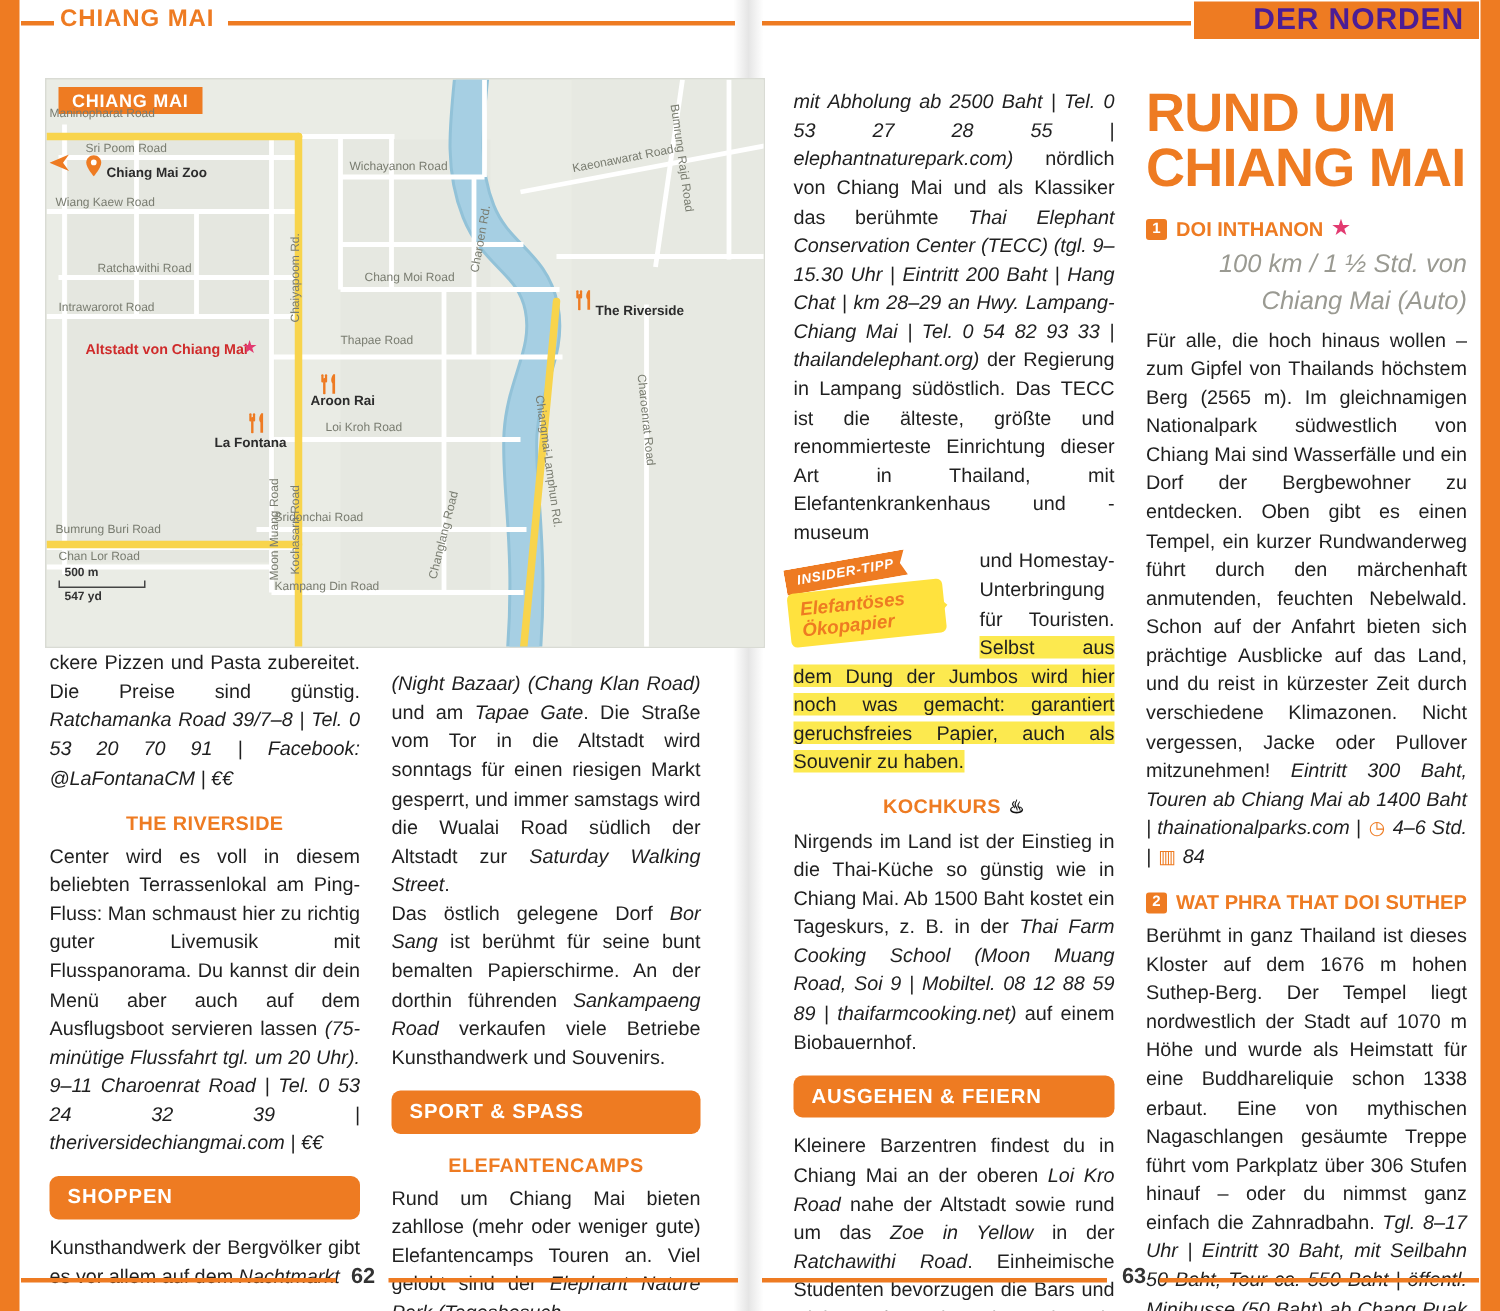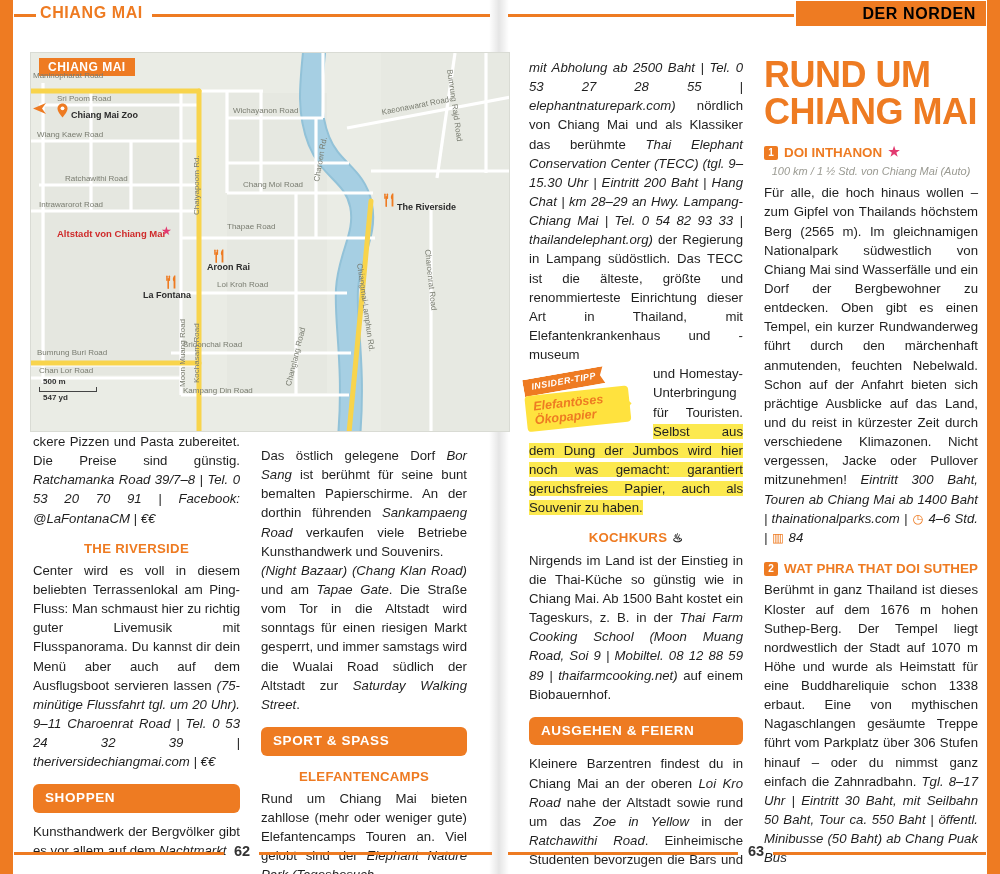--- a/index.html
+++ b/index.html
@@ -20,21 +20,21 @@
     font-family:"Liberation Sans", sans-serif;color:#1f1f1f;overflow:hidden;
   }
   .edge{position:absolute;top:0;bottom:0;width:13px;background:var(--accent);}
   .edge.left{left:0;} .edge.right{right:0;}
 
   
   .hline{position:absolute;height:3px;background:var(--accent);}
   .hdr-left-text{position:absolute;left:40px;top:4px;color:var(--accent);
     font-weight:bold;font-size:16px;letter-spacing:.6px;}
   .hdr-right-box{position:absolute;left:796px;top:1px;width:190px;height:25px;
-    background:var(--accent);color:#000000;font-weight:bold;font-size:16px;
+    background:var(--accent);color:#4c1d95;font-weight:bold;font-size:20px;
     letter-spacing:.6px;display:flex;align-items:center;justify-content:flex-end;
     padding-right:10px;}
 
   
   .gutter{position:absolute;left:489px;top:0;width:20px;height:874px;
     background:linear-gradient(90deg,rgba(0,0,0,0) 0%,rgba(0,0,0,.10) 50%,rgba(0,0,0,0) 100%);}
 
   
   .map{position:absolute;left:30px;top:52px;width:480px;height:380px;
     background:var(--mapbg);border:1px solid #d9dbd4;overflow:hidden;}
@@ -68,21 +68,21 @@
   .band{background:var(--accent);color:#fff;font-weight:bold;font-size:13.5px;
     padding:4px 12px 5px;border-radius:6px;margin:13px 0 9px;letter-spacing:.6px;
     text-align:left;clear:both;}
   h1.region-title{color:var(--accent);font-size:36px;font-weight:bold;line-height:1.04;
     letter-spacing:-.5px;margin:0 0 12px;text-align:left;}
   .entry-head{display:flex;align-items:center;gap:6px;color:var(--accent);
     font-weight:bold;font-size:13.4px;margin:12px 0 2px;text-align:left;}
   .entry-head .num{background:var(--accent);color:#fff;font-size:10px;width:14px;height:14px;
     line-height:14px;text-align:center;border-radius:2px;flex:0 0 auto;font-style:normal;}
   .entry-head .star{color:var(--starpink);font-size:13px;}
-  .meta{color:var(--metagray);font-style:italic;font-size:11px;margin:0 0 3px;text-align:center;}
+  .meta{color:var(--metagray);font-style:italic;font-size:17px;margin:0 0 3px;text-align:right;}
 
   
   .insider{float:left;width:120px;height:64px;margin:4px 8px 2px -4px;position:relative;
     transform:rotate(-6deg);}
   .insider .ribbon{display:inline-block;background:var(--accent);color:#fff;
     font-style:italic;font-weight:bold;font-size:9px;letter-spacing:.5px;
     padding:2px 8px;transform:rotate(-4deg);
     clip-path:polygon(0 0,100% 0,calc(100% - 4px) 50%,100% 100%,0 100%);}
   .insider .bubble{position:relative;margin-top:2px;background:#ffe23e;color:var(--accent);
     font-weight:bold;font-style:italic;font-size:12.5px;line-height:1.12;
@@ -230,22 +230,22 @@
   </div>
 
   <div class="col col1" id="col1">
       <p class="para"><span>ckere Pizzen und Pasta zubereitet. Die Preise sind günstig. </span><span class="seg-i">Ratchamanka Road 39/7–8 | Tel. 0 53 20 70 91 | Facebook: @LaFontanaCM | €€</span></p>
       <h3 class="sub"><span>THE RIVERSIDE</span></h3>
       <p class="para"><span>Center wird es voll in diesem beliebten Terrassenlokal am Ping-Fluss: Man schmaust hier zu richtig guter Livemusik mit Flusspanorama. Du kannst dir dein Menü aber auch auf dem Ausflugsboot servieren lassen </span><span class="seg-i">(75-minütige Flussfahrt tgl. um 20 Uhr). 9–11 Charoenrat Road | Tel. 0 53 24 32 39 | theriversidechiangmai.com | €€</span></p>
       <div class="band">SHOPPEN</div>
       <p class="para"><span>Kunsthandwerk der Bergvölker gibt es vor allem auf dem </span><span class="seg-i">Nachtmarkt</span></p>
     </div>
   <div class="col col2" id="col2">
+      <p class="para"><span class="seg-i">(Night Bazaar) (Chang Klan Road)</span><span> und am </span><span class="seg-i">Tapae Gate</span><span>. Die Straße vom Tor in die Altstadt wird sonntags für einen riesigen Markt gesperrt, und immer samstags wird die Wualai Road südlich der Altstadt zur </span><span class="seg-i">Saturday Walking Street</span><span>.</span></p>
       <p class="para"><span>Das östlich gelegene Dorf </span><span class="seg-i">Bor Sang</span><span> ist berühmt für seine bunt bemalten Papierschirme. An der dorthin führenden </span><span class="seg-i">Sankampaeng Road</span><span> verkaufen viele Betriebe Kunsthandwerk und Souvenirs.</span></p>
-      <p class="para"><span class="seg-i">(Night Bazaar) (Chang Klan Road)</span><span> und am </span><span class="seg-i">Tapae Gate</span><span>. Die Straße vom Tor in die Altstadt wird sonntags für einen riesigen Markt gesperrt, und immer samstags wird die Wualai Road südlich der Altstadt zur </span><span class="seg-i">Saturday Walking Street</span><span>.</span></p>
       <div class="band">SPORT &amp; SPASS</div>
       <h3 class="sub"><span>ELEFANTENCAMPS</span></h3>
       <p class="para"><span>Rund um Chiang Mai bieten zahllose (mehr oder weniger gute) Elefantencamps Touren an. Viel gelobt sind der </span><span class="seg-i">Elephant Nature Park (Tagesbesuch</span></p>
     </div>
   <div class="col col3" id="col3">
       <p class="para"><span class="seg-i">mit Abholung ab 2500 Baht | Tel. 0 53 27 28 55 | elephantnaturepark.com)</span><span> nördlich von Chiang Mai und als Klassiker das berühmte </span><span class="seg-i">Thai Elephant Conservation Center (TECC)</span><span> </span><span class="seg-i">(tgl. 9–15.30 Uhr | Eintritt 200 Baht | Hang Chat | km 28–29 an Hwy. Lampang-Chiang Mai | Tel. 0 54 82 93 33 | thailandelephant.org)</span><span> der Regierung in Lampang südöstlich. Das TECC ist die älteste, größte und renommierteste Einrichtung dieser Art in Thailand, mit Elefantenkrankenhaus und -museum</span></p>
       <div class="insider"><div class="ribbon">INSIDER-TIPP</div><div class="bubble">Elefantöses Ökopapier</div></div>
       <p class="para"><span>und Homestay-Unterbringung für Touristen. </span><span class="seg-hl">Selbst aus dem Dung der Jumbos wird hier noch was gemacht: garantiert geruchsfreies Papier, auch als Souvenir zu haben.</span></p>
       <h3 class="sub"><span>KOCHKURS</span><span class="hicon">♨</span></h3>
       <p class="para"><span>Nirgends im Land ist der Einstieg in die Thai-Küche so günstig wie in Chiang Mai. Ab 1500 Baht kostet ein Tageskurs, z. B. in der </span><span class="seg-i">Thai Farm Cooking School (Moon Muang Road, Soi 9 | Mobiltel. 08 12 88 59 89 | thaifarmcooking.net)</span><span> auf einem Biobauernhof.</span></p>

